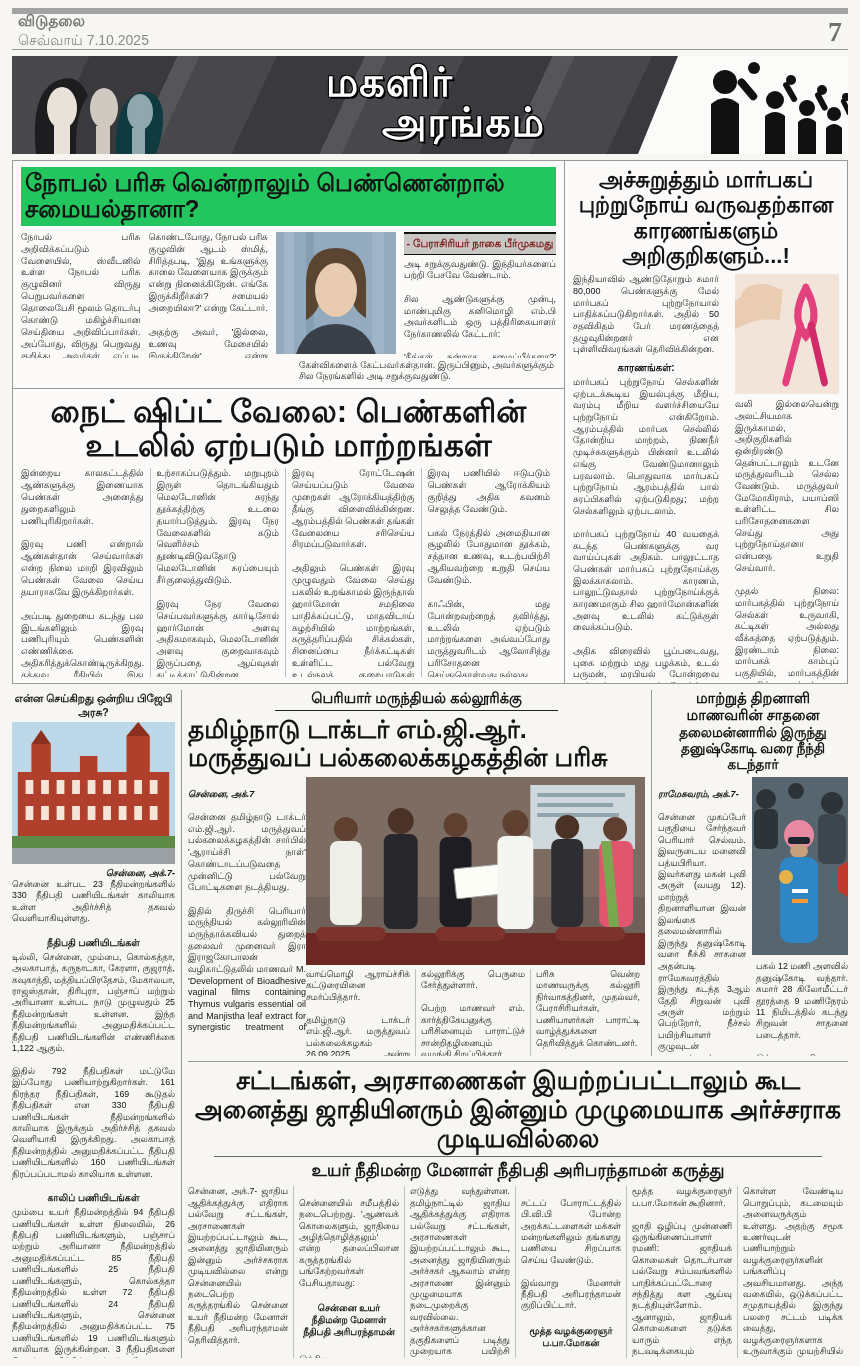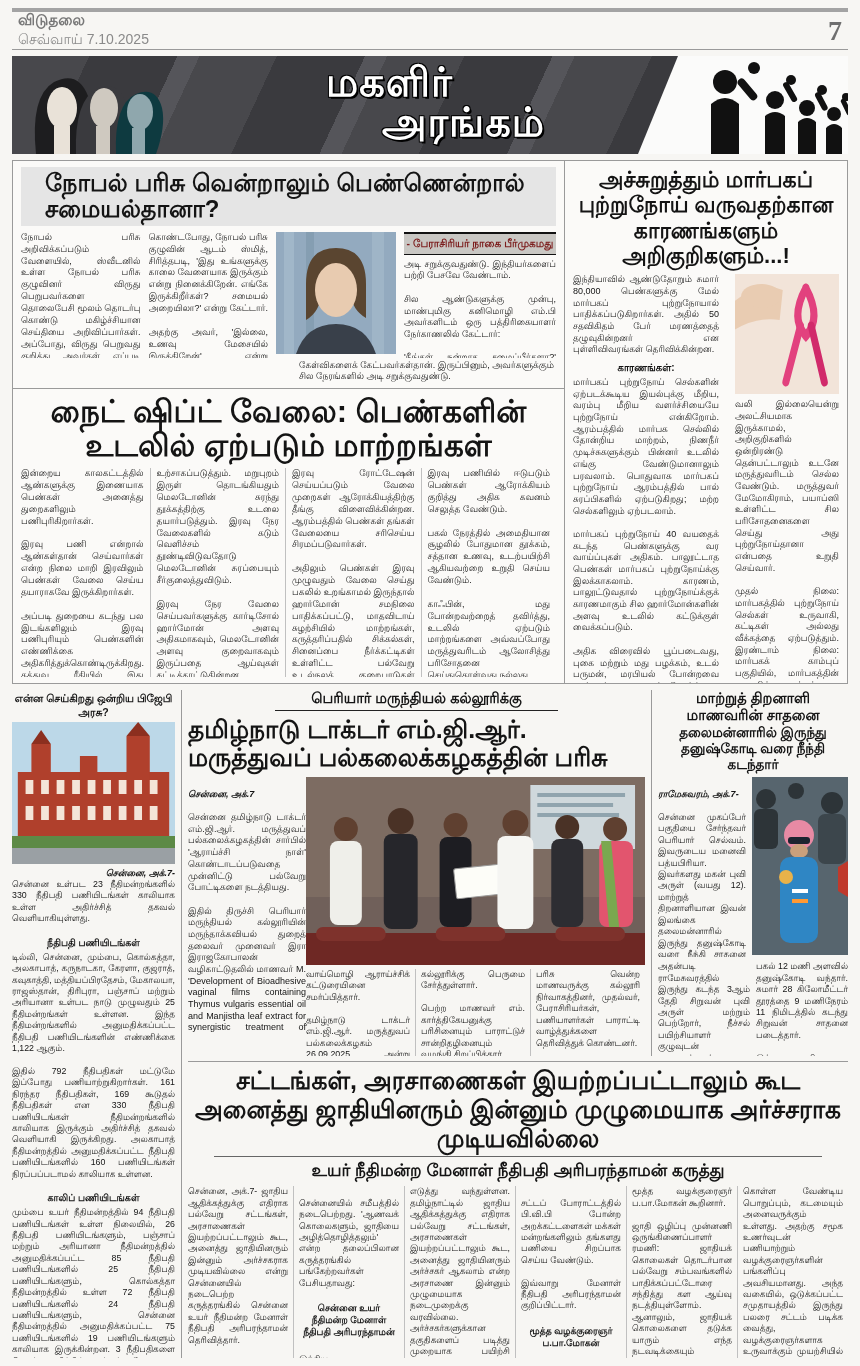--- a/index.html
+++ b/index.html
@@ -1,42 +1,42 @@
 <!DOCTYPE html>
 <html><head>
 <meta charset="utf-8">
 <style>
   html,body{margin:0;padding:0;background:#9a9a9a;}
   .page{position:relative;width:860px;height:1366px;margin:0 auto;background:#f7f6f3;
         font-family:"Liberation Sans",sans-serif;color:#141414;overflow:hidden;box-sizing:border-box;}
   .page *{box-sizing:border-box;}
 
   
-  .pg-header{margin:8px 12px 0;border-top:4px solid #a3a3a3;border-bottom:1px solid #9a9a9a;
+  .pg-header{margin:8px 12px 0;border-top:6px solid #a3a3a3;border-bottom:1px solid #9a9a9a;
              display:flex;justify-content:space-between;align-items:center;padding:3px 6px;height:42px;}
   .paper-name{font-weight:bold;color:#787878;font-size:15px;line-height:1.1;}
   .paper-date{font-size:14px;color:#8a8a8a;margin-top:2px;}
   .page-num{font-family:"Liberation Serif",serif;font-size:28px;font-weight:bold;color:#6f6f6f;}
 
   
   .masthead{margin:6px 12px 0;height:98px;position:relative;overflow:hidden;
             background:repeating-linear-gradient(115deg,#48484c 0 70px,#3a3a3e 70px 150px,#55555a 150px 170px);}
   .mast-left{position:absolute;left:4px;top:0;height:98px;}
   .mast-right{position:absolute;right:0;top:0;height:98px;}
   .mast-title{position:absolute;left:314px;top:6px;color:#fff;font-weight:bold;line-height:1.0;
               text-shadow:2px 2px 0 #000,-1px -1px 0 #000,1px -1px 0 #000,-1px 1px 0 #000;}
   .mast-title .mt1{font-size:40px;letter-spacing:1px;}
   .mast-title .mt2{font-size:40px;margin-left:56px;letter-spacing:1px;}
 
   
   .women-box{margin:6px 12px 0;border:1px solid #9a9a9a;display:flex;height:524px;background:#fbfaf8;}
   .wb-left{width:552px;border-right:1px solid #9a9a9a;display:flex;flex-direction:column;}
   .wb-right{flex:1;padding:6px 8px;overflow:hidden;}
 
-  .headline-bar{background:#e5e5e5;margin:6px 8px 0;padding:3px 24px;}
+  .headline-bar{background:#22c55e;margin:6px 8px 0;padding:3px 4px;}
   .headline-bar h1{margin:0;font-size:24px;line-height:1.1;}
 
   .nobel-body{display:flex;gap:8px;margin:6px 8px 0;height:126px;overflow:hidden;}
   .txtcol{flex:1;font-size:9px;line-height:1.32;text-align:justify;white-space:pre-line;overflow:hidden;}
   .nobel-photo-wrap{width:120px;flex:none;}
   .nobel-byline-col{width:152px;flex:none;overflow:hidden;}
   .byline-box{border-top:2px solid #111;border-bottom:1px solid #111;background:#c9c7c3;
               text-align:center;font-weight:bold;color:#7c1d1d;font-size:10.5px;padding:3px 2px;margin-bottom:4px;}
   .small-paras{font-size:9px;line-height:1.3;text-align:justify;white-space:pre-line;}
   .nobel-caption{margin:2px 8px 0 286px;font-size:9px;line-height:1.25;}

